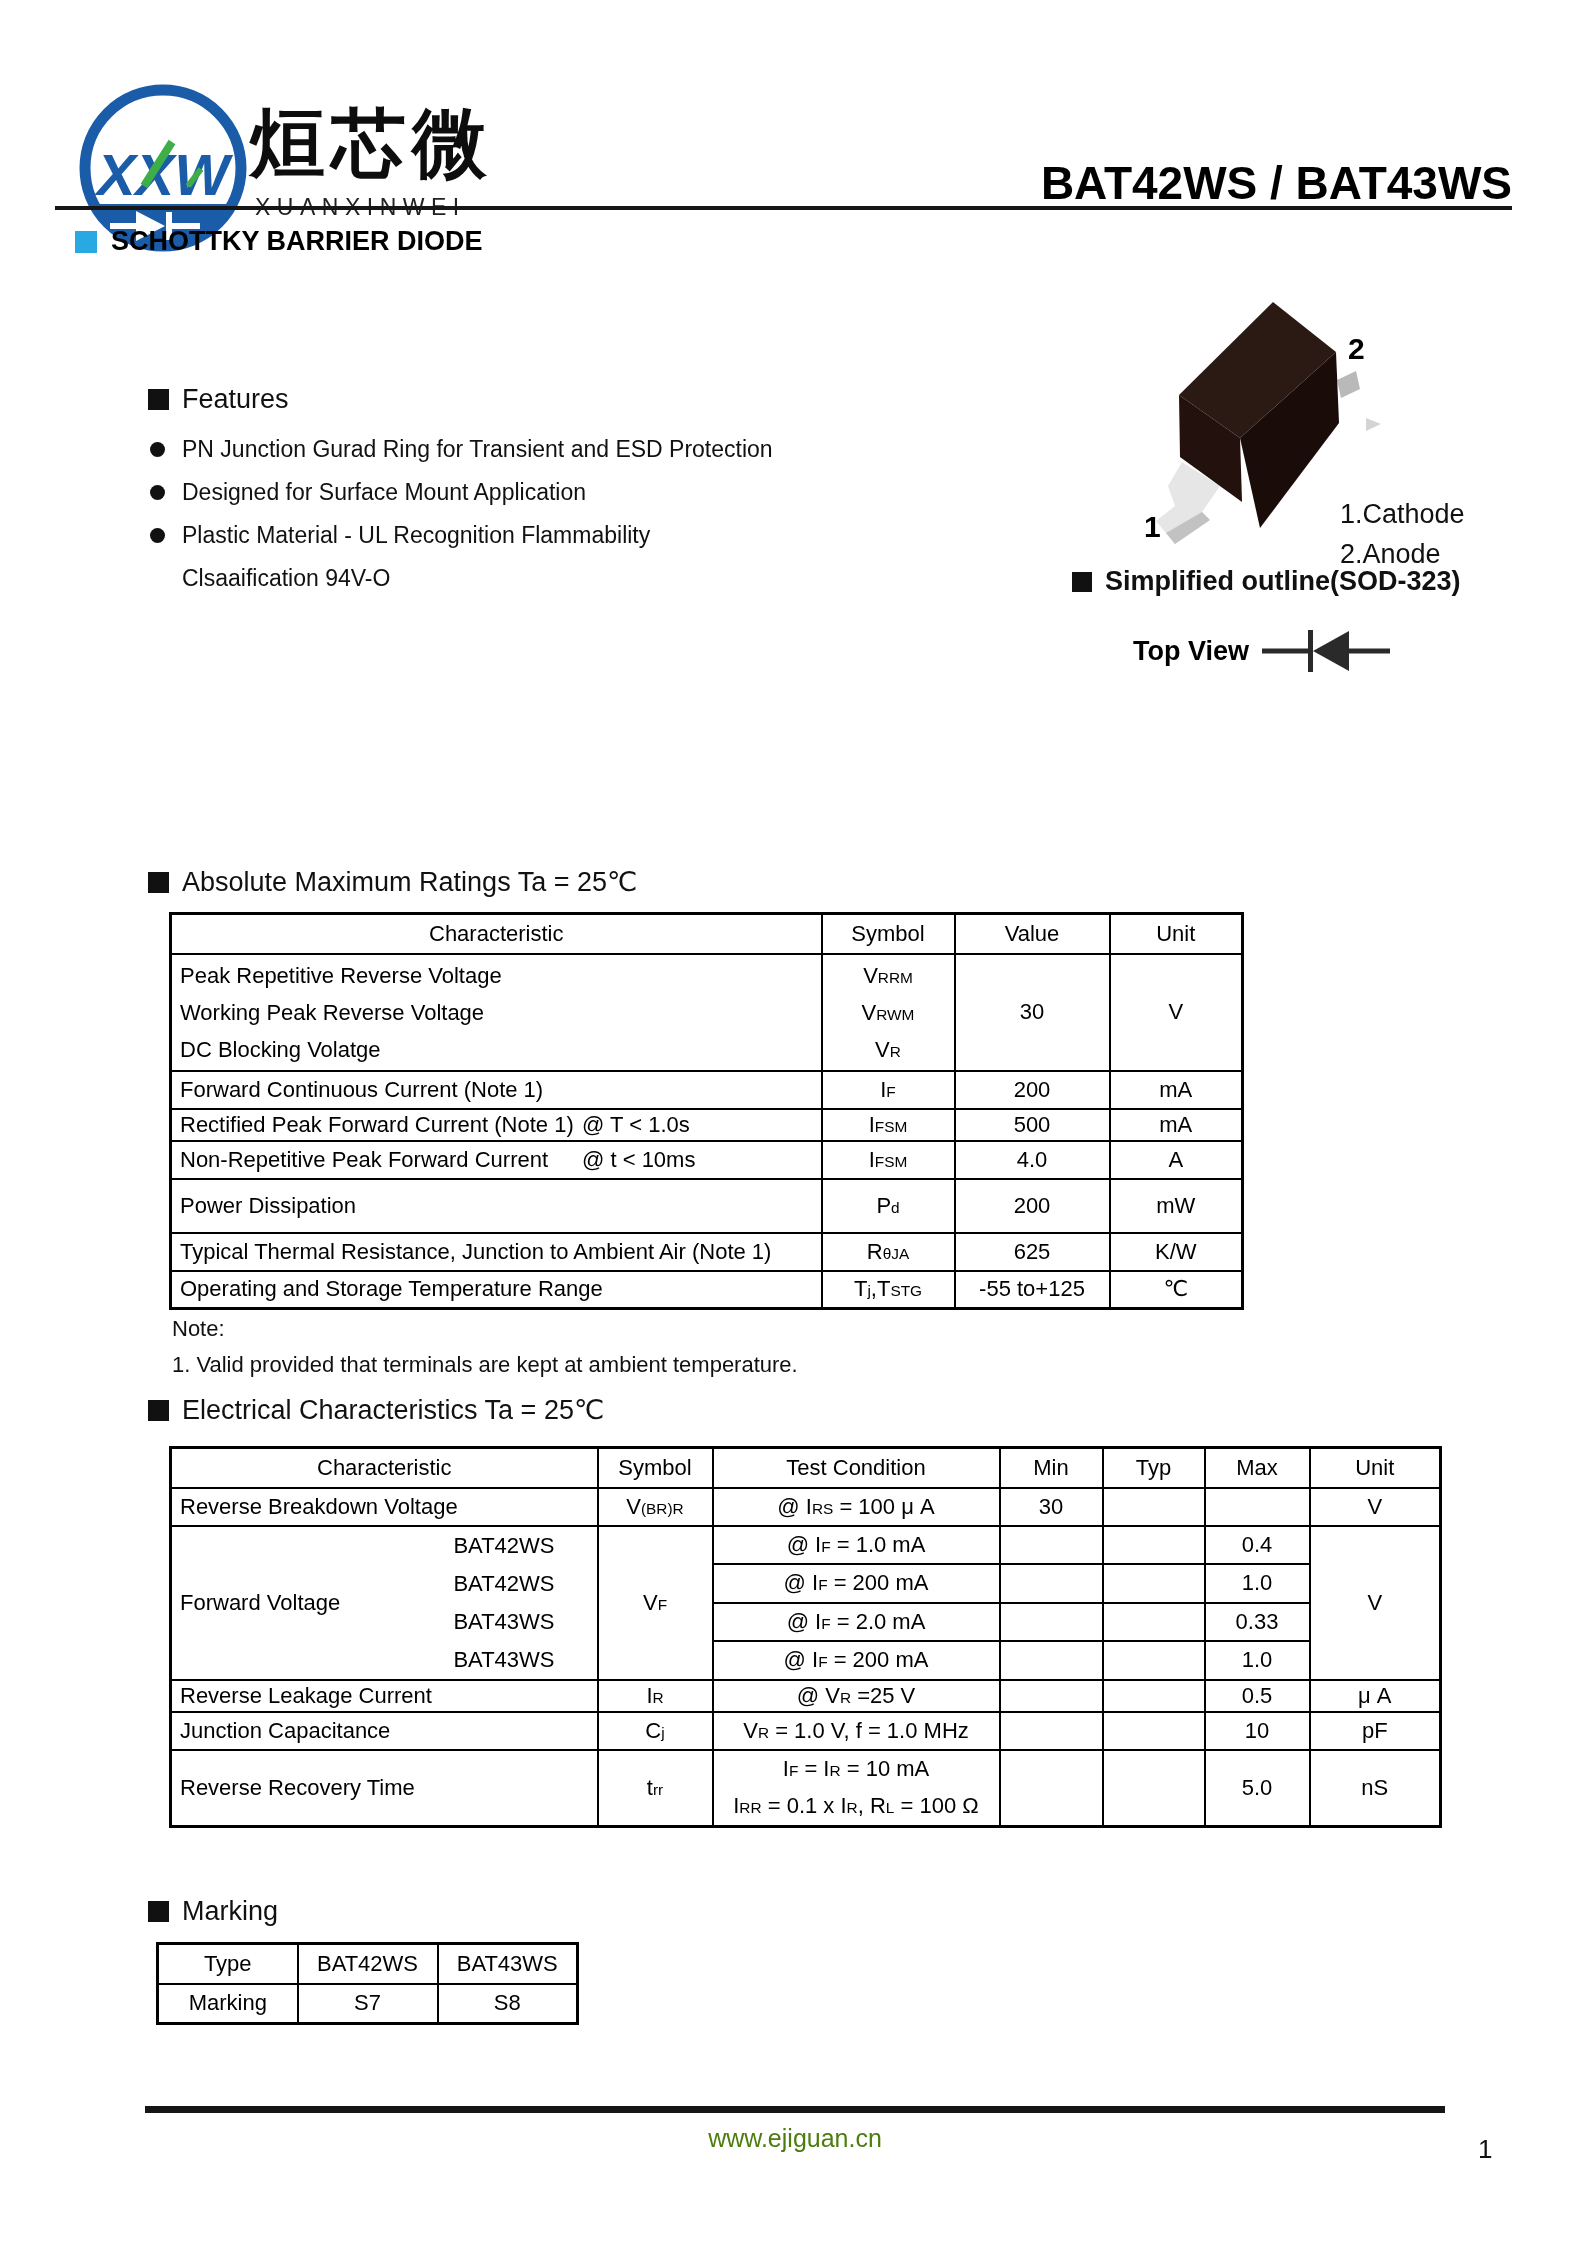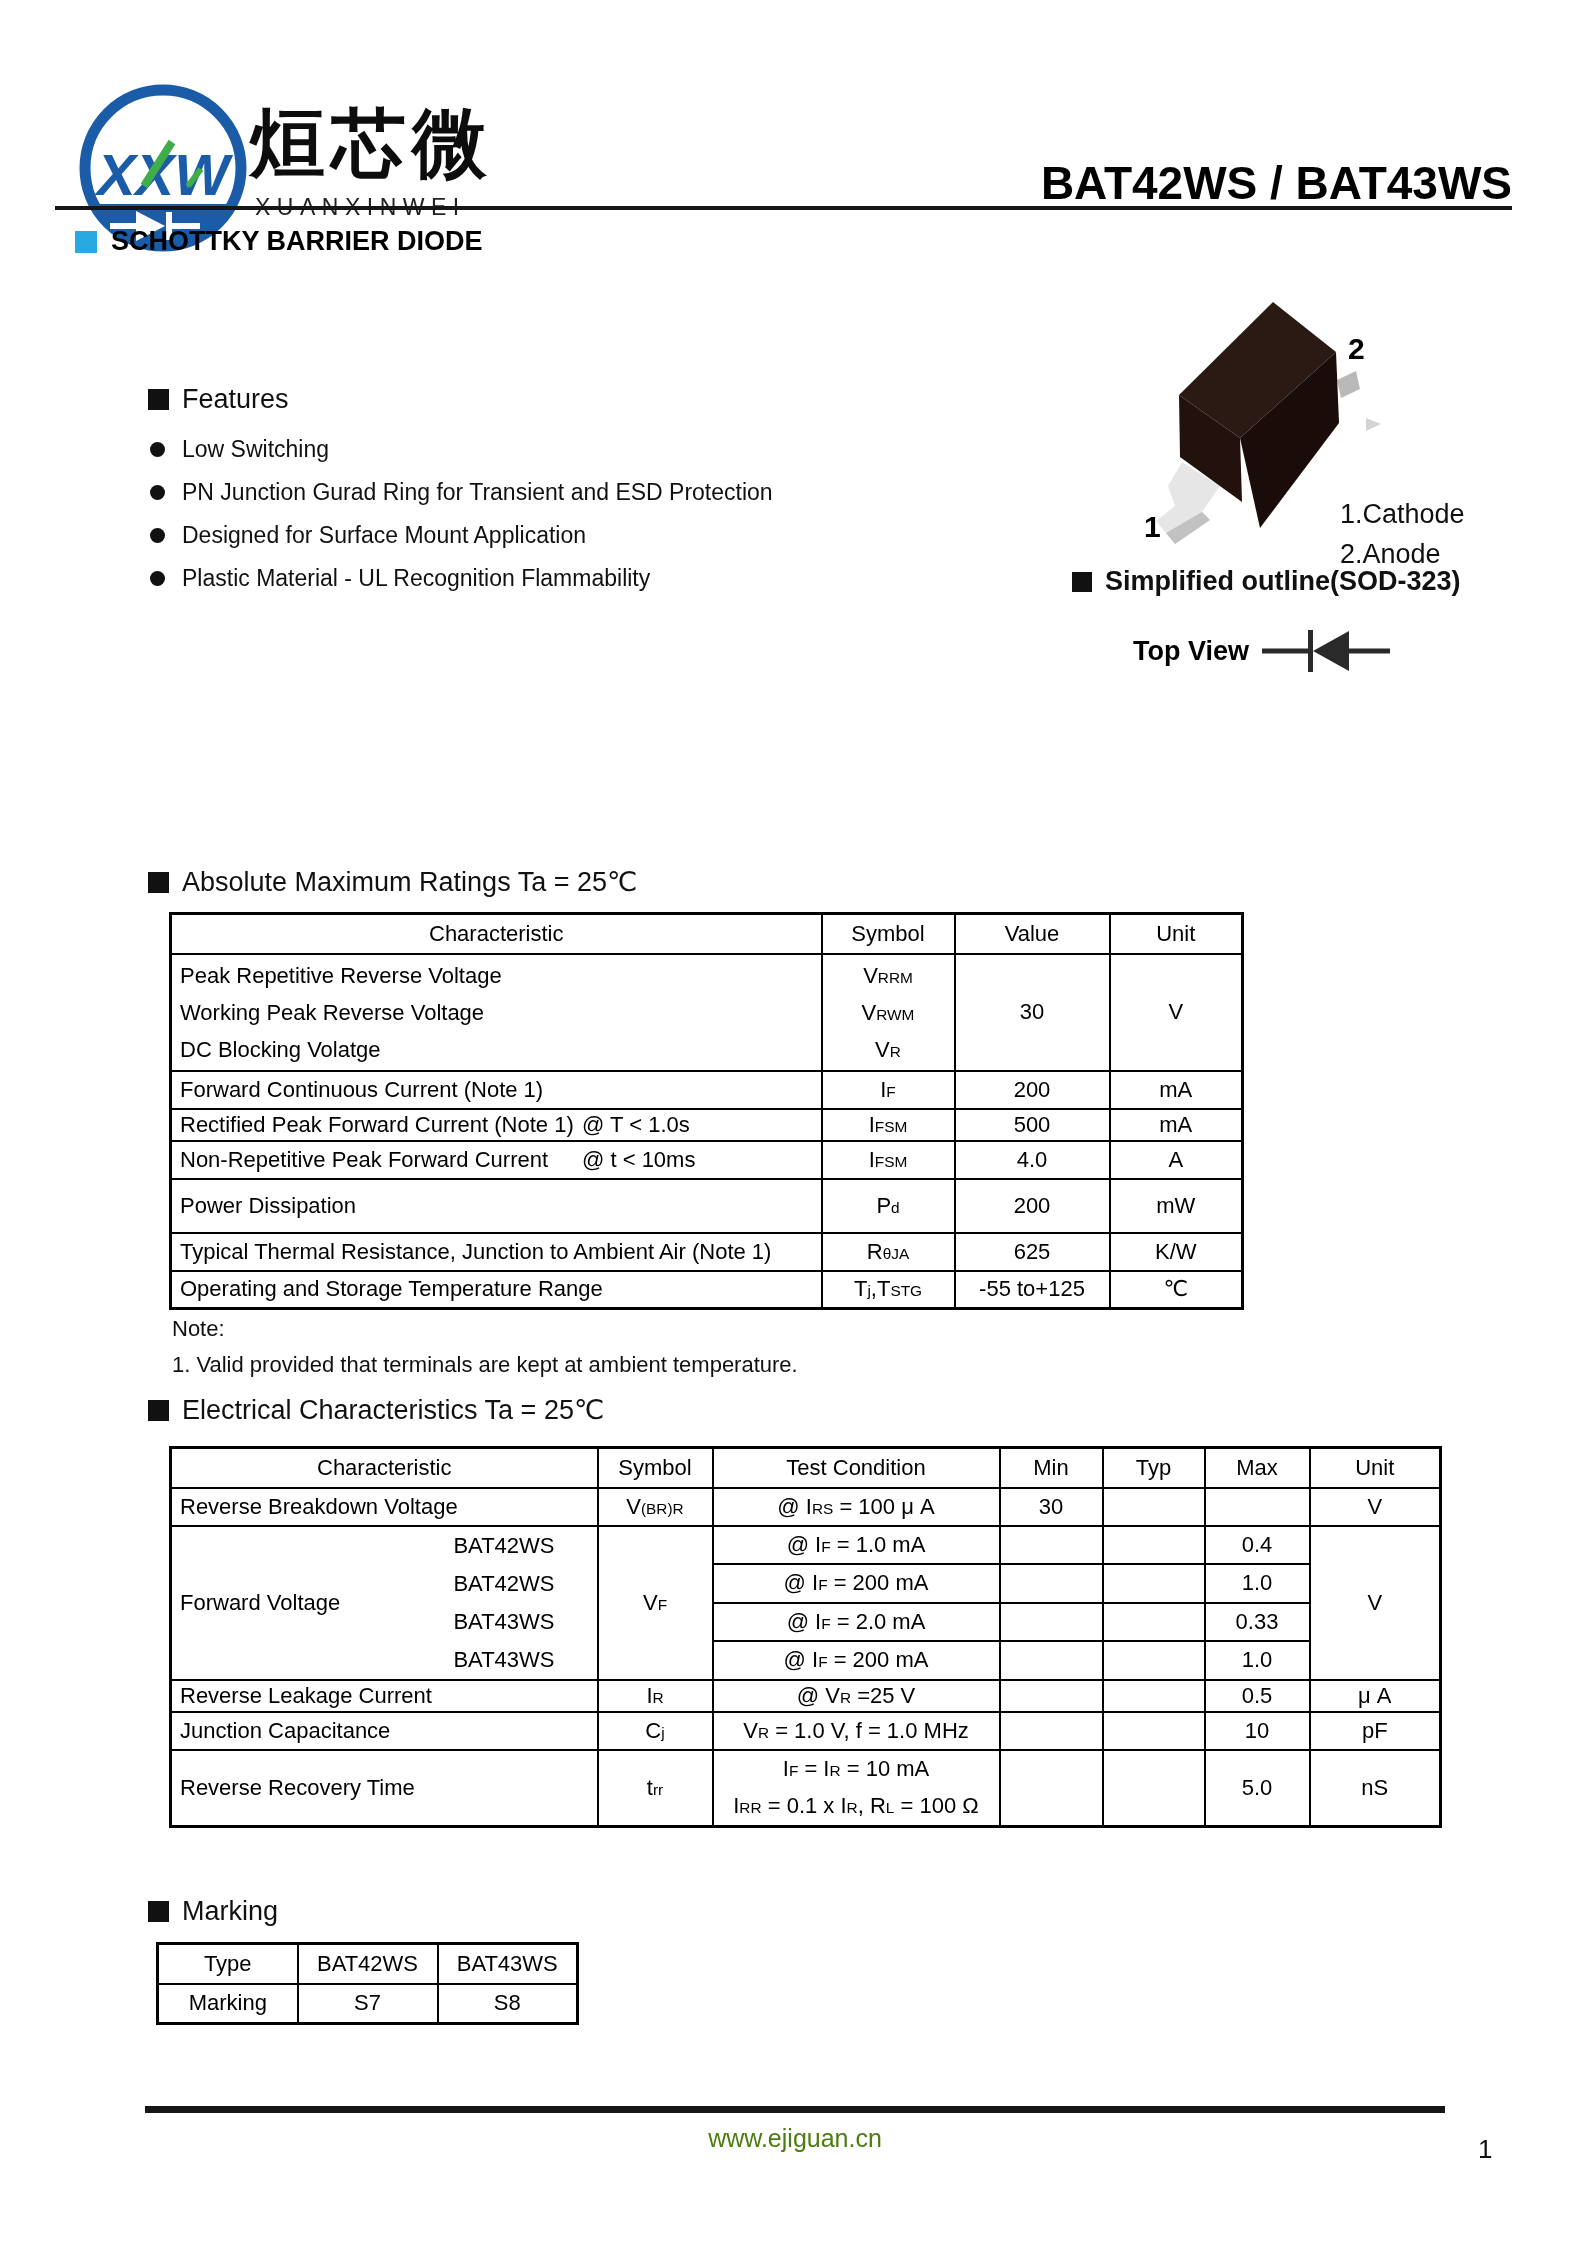--- a/index.html
+++ b/index.html
@@ -76,34 +76,31 @@
   <span class="subtitle">SCHOTTKY BARRIER DIODE</span>
 </div>
 
 <div class="ap sec" style="left:148px; top:384px;">
   <span class="sq"></span>
   <span>Features</span>
 </div>
 <div class="ap" style="left:150px; top:436px;">
   <div class="feat-item">
       <span class="dot"></span>
-      <span>Low Switching</span>
-    </div>
-  <div class="feat-item">
-      <span class="dot"></span>
       <span>PN Junction Gurad Ring for Transient and ESD Protection</span>
     </div>
   <div class="feat-item">
       <span class="dot"></span>
       <span>Designed for Surface Mount Application</span>
     </div>
   <div class="feat-item">
       <span class="dot"></span>
       <span>Plastic Material - UL Recognition Flammability</span>
     </div>
+  <div class="feat-cont">Clsaaification 94V-O</div>
 </div>
 
 <svg class="ap" style="left:1130px; top:272px;" width="260" height="300" viewBox="0 0 260 300">
   <polygon points="207,108 226,99 230,117 211,126" fill="#b9b9b9"></polygon>
   <polygon points="52,190 90,214 72,240 80,248 45,272 26,249 45,234 38,214" fill="#e6e6e6"></polygon>
   <polygon points="72,240 80,248 45,272 36,261" fill="#c2c2c2"></polygon>
   <polygon points="143,30 206,80 110,166 49,123" fill="#2b1a14"></polygon>
   <polygon points="206,80 209,151 130,256 110,166" fill="#1a0c09"></polygon>
   <polygon points="49,123 110,166 112,230 50,185" fill="#22110c"></polygon>
   <polygon points="236,146 236,159 251,152" fill="#d4d4d4"></polygon>

